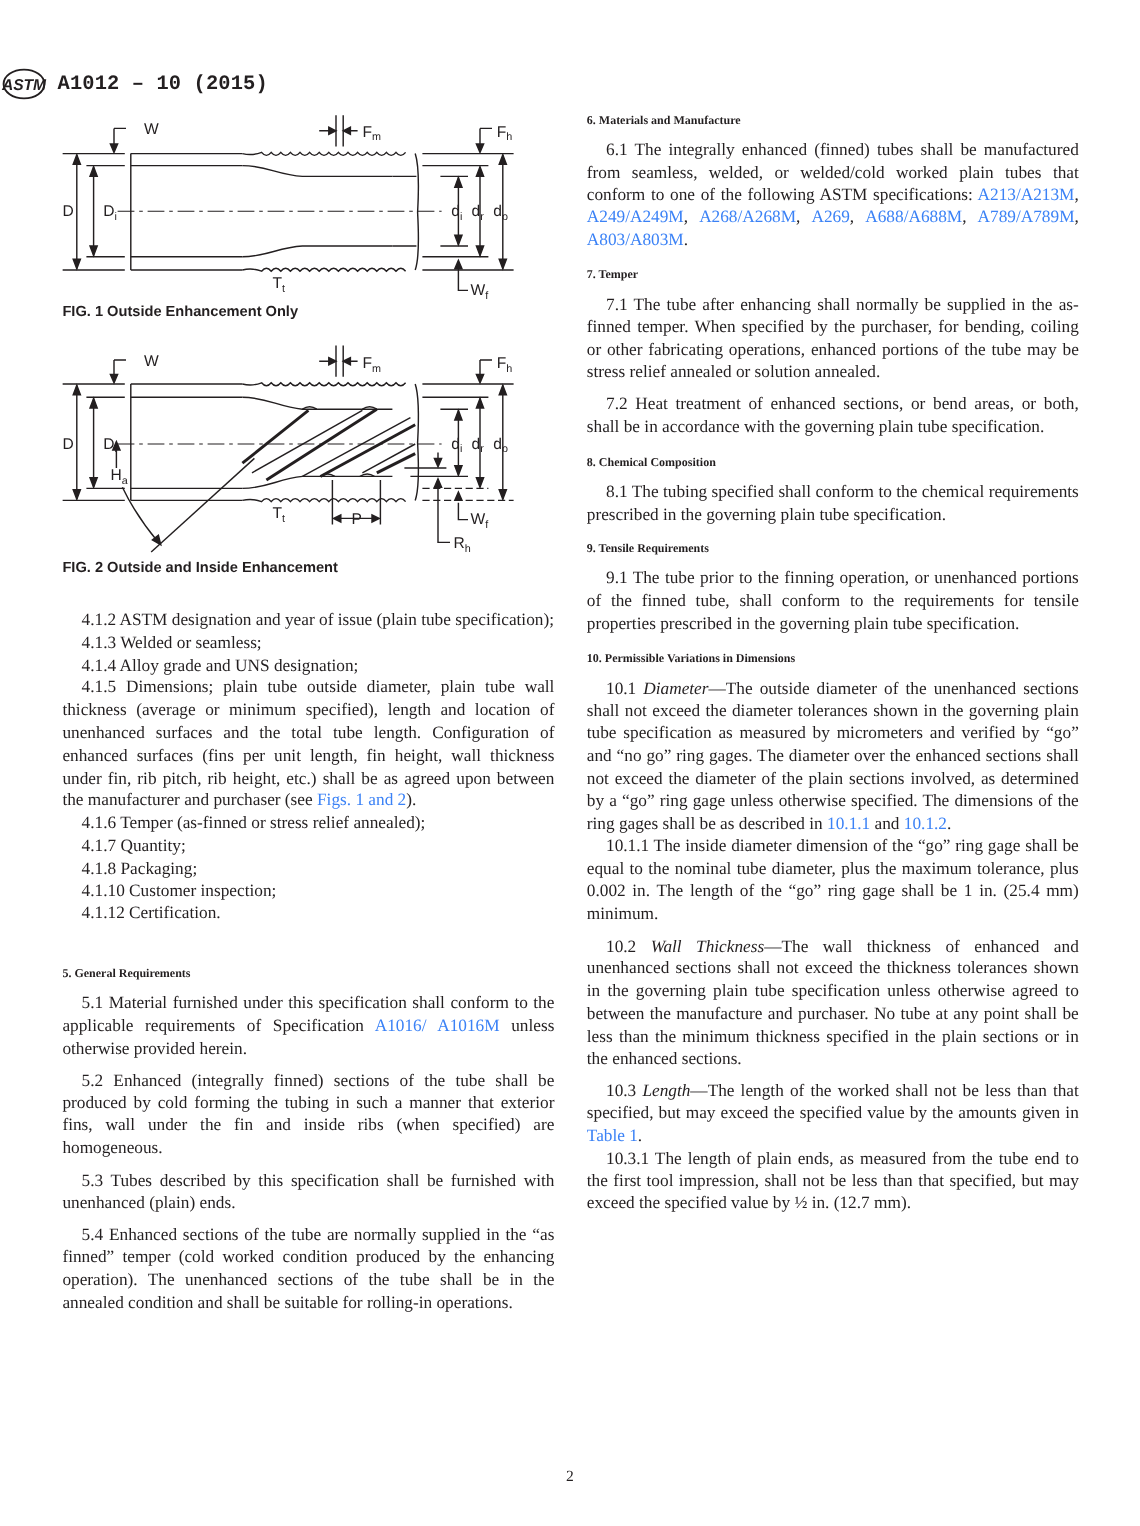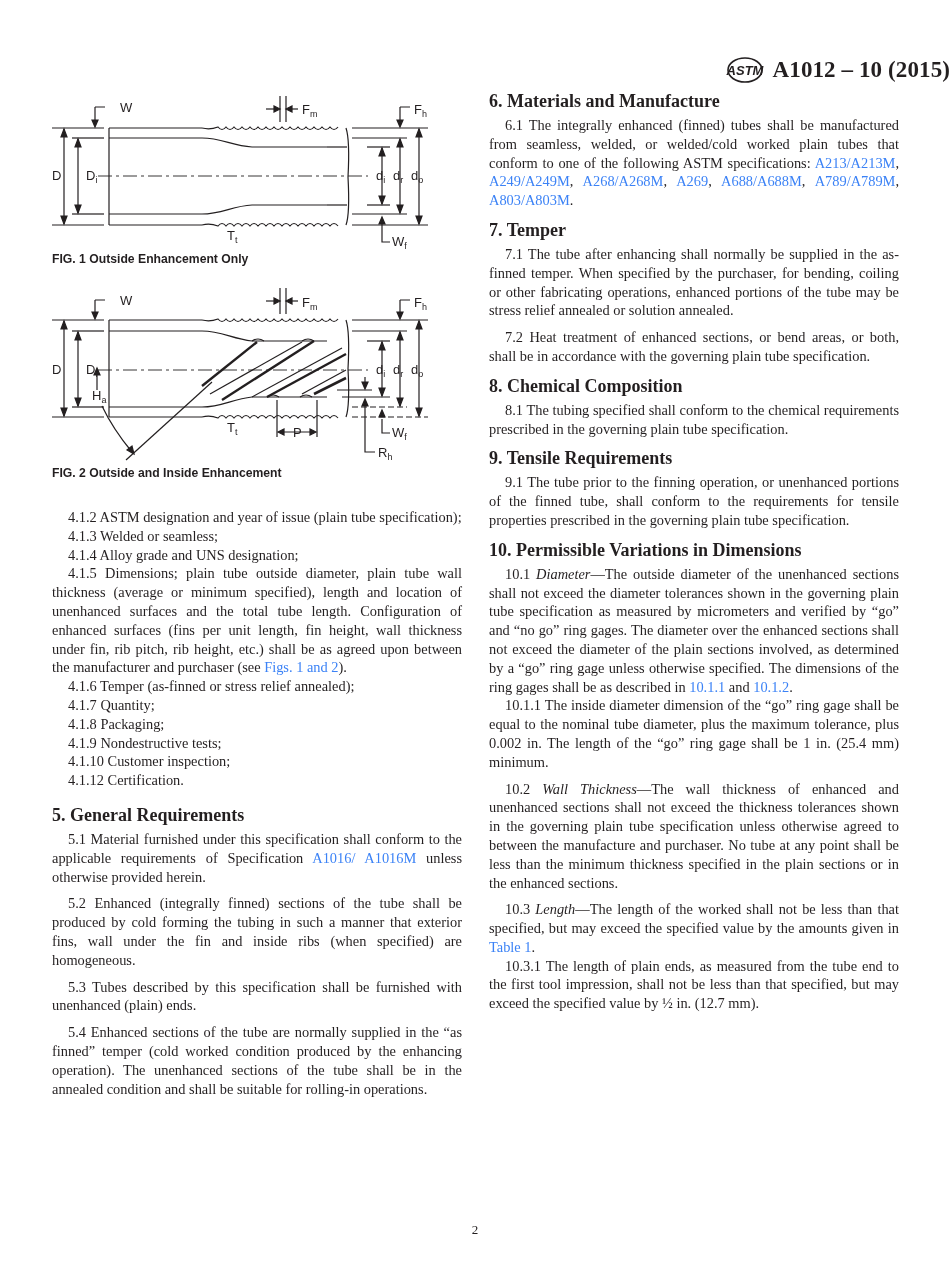--- a/index.html
+++ b/index.html
@@ -1,32 +1,32 @@
 <!DOCTYPE html>
 <html><head>
 <meta charset="utf-8">
 <style>
   html, body { margin: 0; padding: 0; background: #ffffff; }
   body { width: 950px; height: 1272px; position: relative; overflow: hidden;
          font-family: "Liberation Serif", "DejaVu Serif", serif; color: #231f20; }
-  .header { position: absolute; top: 56px; left: 0; width: 950px; text-align: right; }
+  .header { position: absolute; top: 56px; left: 0; width: 950px; text-align: left; }
   .header .logo { display: inline-block; vertical-align: middle; width: 40px; height: 28px; margin-right: 4px; }
-  .header .title { display: inline-block; vertical-align: middle; font-family: Liberation Serif, serif;
-         font-weight: bold; font-size: 23px; letter-spacing: 0.1px; }
+  .header .title { display: inline-block; vertical-align: middle; font-family: Liberation Mono, monospace;
+         font-weight: bold; font-size: 17px; letter-spacing: 0.1px; }
   .col { position: absolute; top: 92px; }
   .col-left { left: 52px; width: 410px; }
   .col-right { left: 489px; width: 410px; }
   .fig { position: relative; }
   .fig svg { display: block; }
   .fig .cap { font-family: "Liberation Sans", "DejaVu Sans", sans-serif; font-weight: bold; font-size: 12.2px;
          text-align: left; margin-top: 2px; }
   .text { font-size: 14.4px; line-height: 18.8px; text-align: justify; }
   p { margin: 0; text-indent: 16px; }
   p.gap { margin-top: 8px; }
-  h2 { font-size: 18px; font-weight: bold; margin: 11px 0 6px 0; line-height: 18px; }
+  h2 { font-size: 10px; font-weight: bold; margin: 11px 0 6px 0; line-height: 18px; }
   h2:first-child { margin-top: 0; }
   .link { color: #3b82f6; }
   em { font-style: italic; }
   .pagenum { position: absolute; top: 1222px; left: 0; width: 950px; text-align: center; font-size: 13px; }
   svg text { font-family: "Liberation Sans", "DejaVu Sans", sans-serif; }
 </style>
 </head>
 <body>
 
 <div class="header">
@@ -227,25 +227,24 @@
   </div>
 
   <div class="text" style="margin-top:28px;">
     <p>4.1.2 ASTM designation and year of issue (plain tube specification);</p>
     <p>4.1.3  Welded or seamless;</p>
     <p>4.1.4  Alloy grade and UNS designation;</p>
     <p><span>4.1.5 Dimensions; plain tube outside diameter, plain tube wall thickness (average or minimum specified), length and location of unenhanced surfaces and the total tube length. Configuration of enhanced surfaces (fins per unit length, fin height, wall thickness under fin, rib pitch, rib height, etc.) shall be as agreed upon between the manufacturer and purchaser (see </span><span class="link">Figs. 1 and 2</span><span>).</span></p>
     <p>4.1.6  Temper (as-finned or stress relief annealed);</p>
     <p>4.1.7  Quantity;</p>
     <p>4.1.8  Packaging;</p>
-    <p>4.1.9  Nondestructive tests;</p>
     <p>4.1.10  Customer inspection;</p>
     <p>4.1.12  Certification.</p>
 
-    <h2 style="margin-top:16px;">5.  General Requirements</h2>
+    <h2 style="margin-top:32px;">5.  General Requirements</h2>
     <p><span>5.1 Material furnished under this specification shall conform to the applicable requirements of Specification </span><span class="link">A1016/ A1016M</span><span> unless otherwise provided herein.</span></p>
     <p class="gap">5.2 Enhanced (integrally finned) sections of the tube shall be produced by cold forming the tubing in such a manner that exterior fins, wall under the fin and inside ribs (when specified) are homogeneous.</p>
     <p class="gap">5.3  Tubes described by this specification shall be furnished with unenhanced (plain) ends.</p>
     <p class="gap">5.4  Enhanced sections of the tube are normally supplied in the “as finned” temper (cold worked condition produced by the enhancing operation). The unenhanced sections of the tube shall be in the annealed condition and shall be suitable for rolling-in operations.</p>
   </div>
 </div>
 
 <div class="col col-right text">
   <h2>6.  Materials and Manufacture</h2>
   <p><span>6.1 The integrally enhanced (finned) tubes shall be manufactured from seamless, welded, or welded/cold worked plain tubes that conform to one of the following ASTM specifications: </span><span class="link">A213/A213M</span><span>, </span><span class="link">A249/A249M</span><span>, </span><span class="link">A268/A268M</span><span>, </span><span class="link">A269</span><span>, </span><span class="link">A688/A688M</span><span>, </span><span class="link">A789/A789M</span><span>, </span><span class="link">A803/A803M</span><span>.</span></p>

